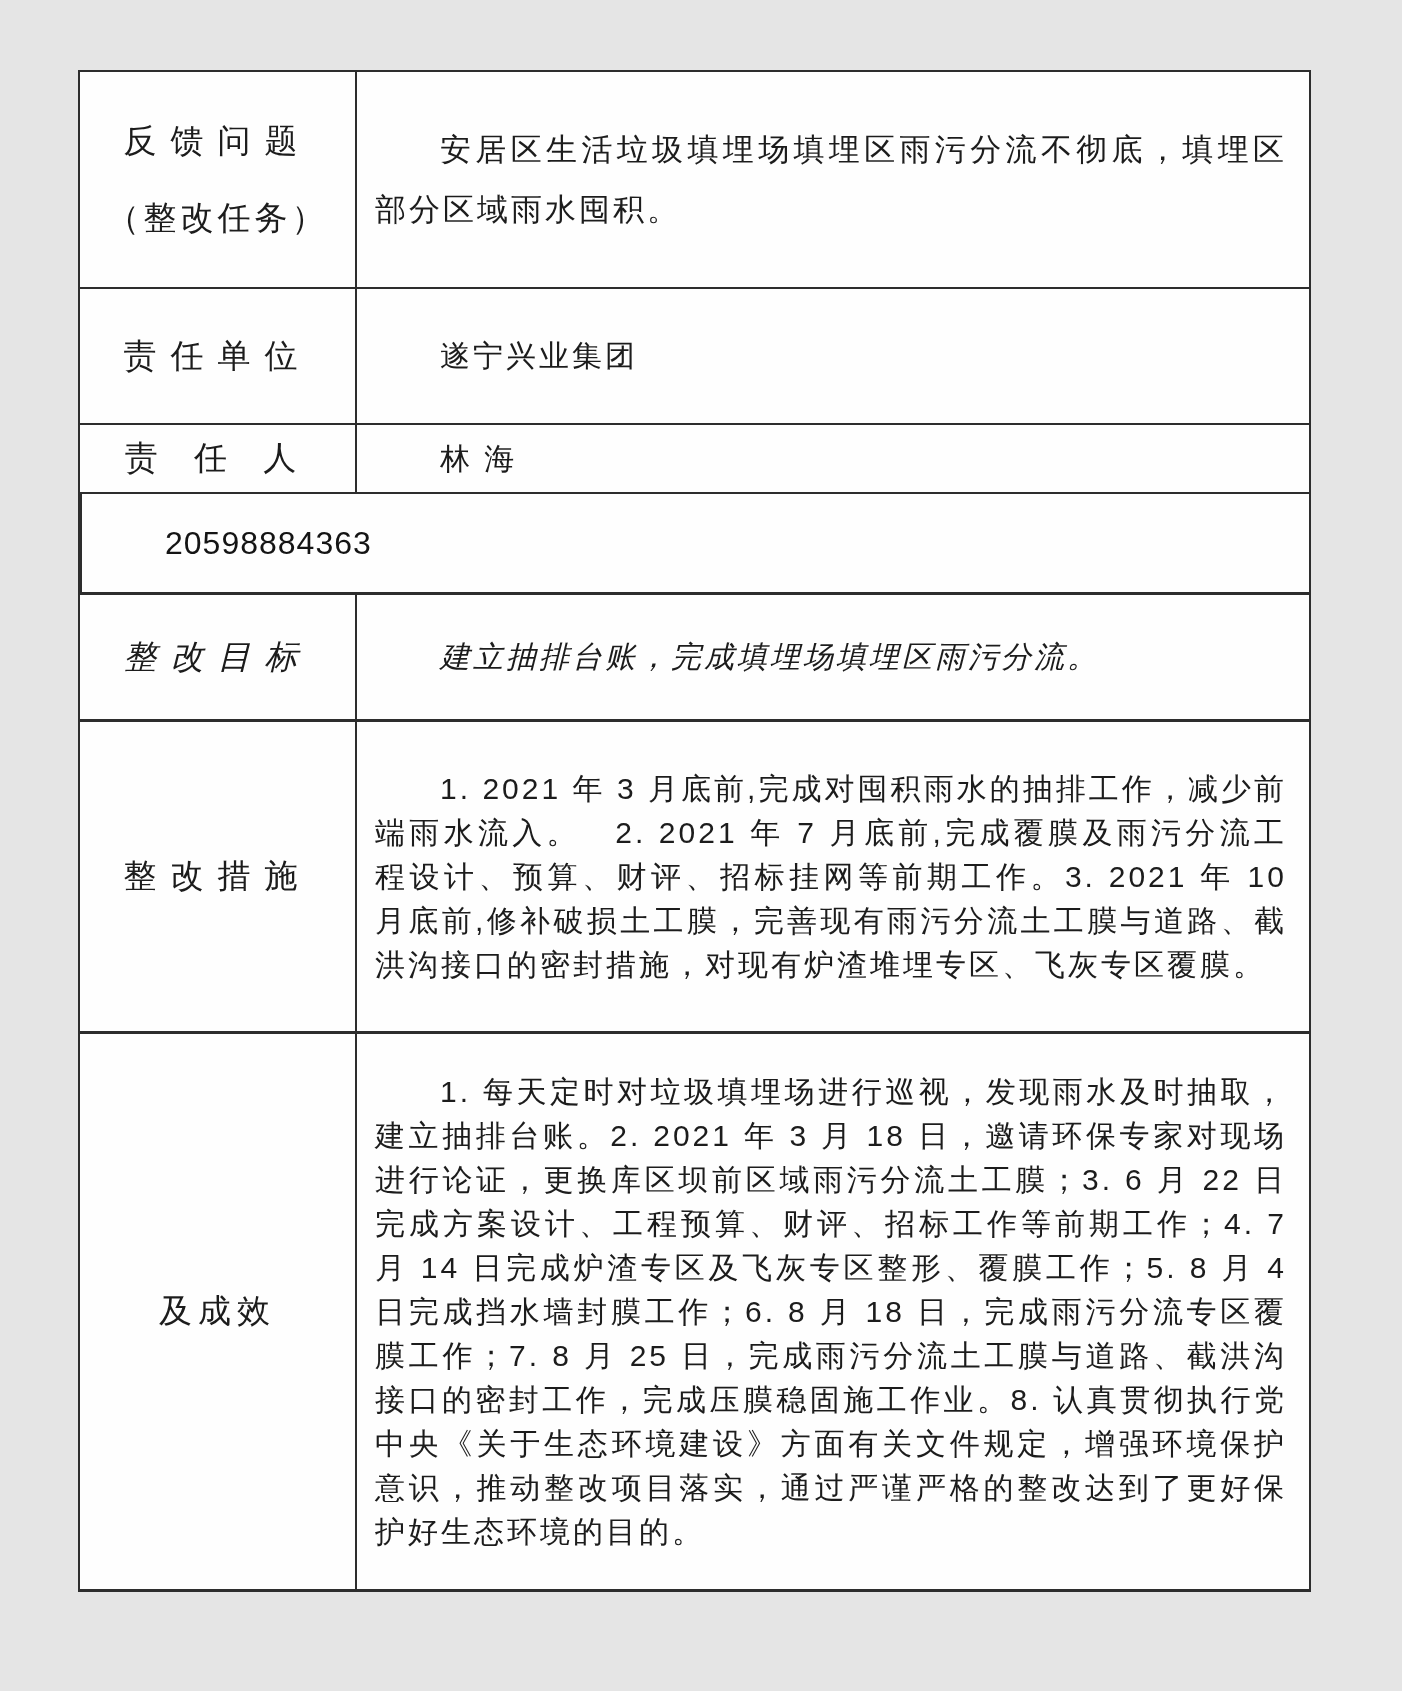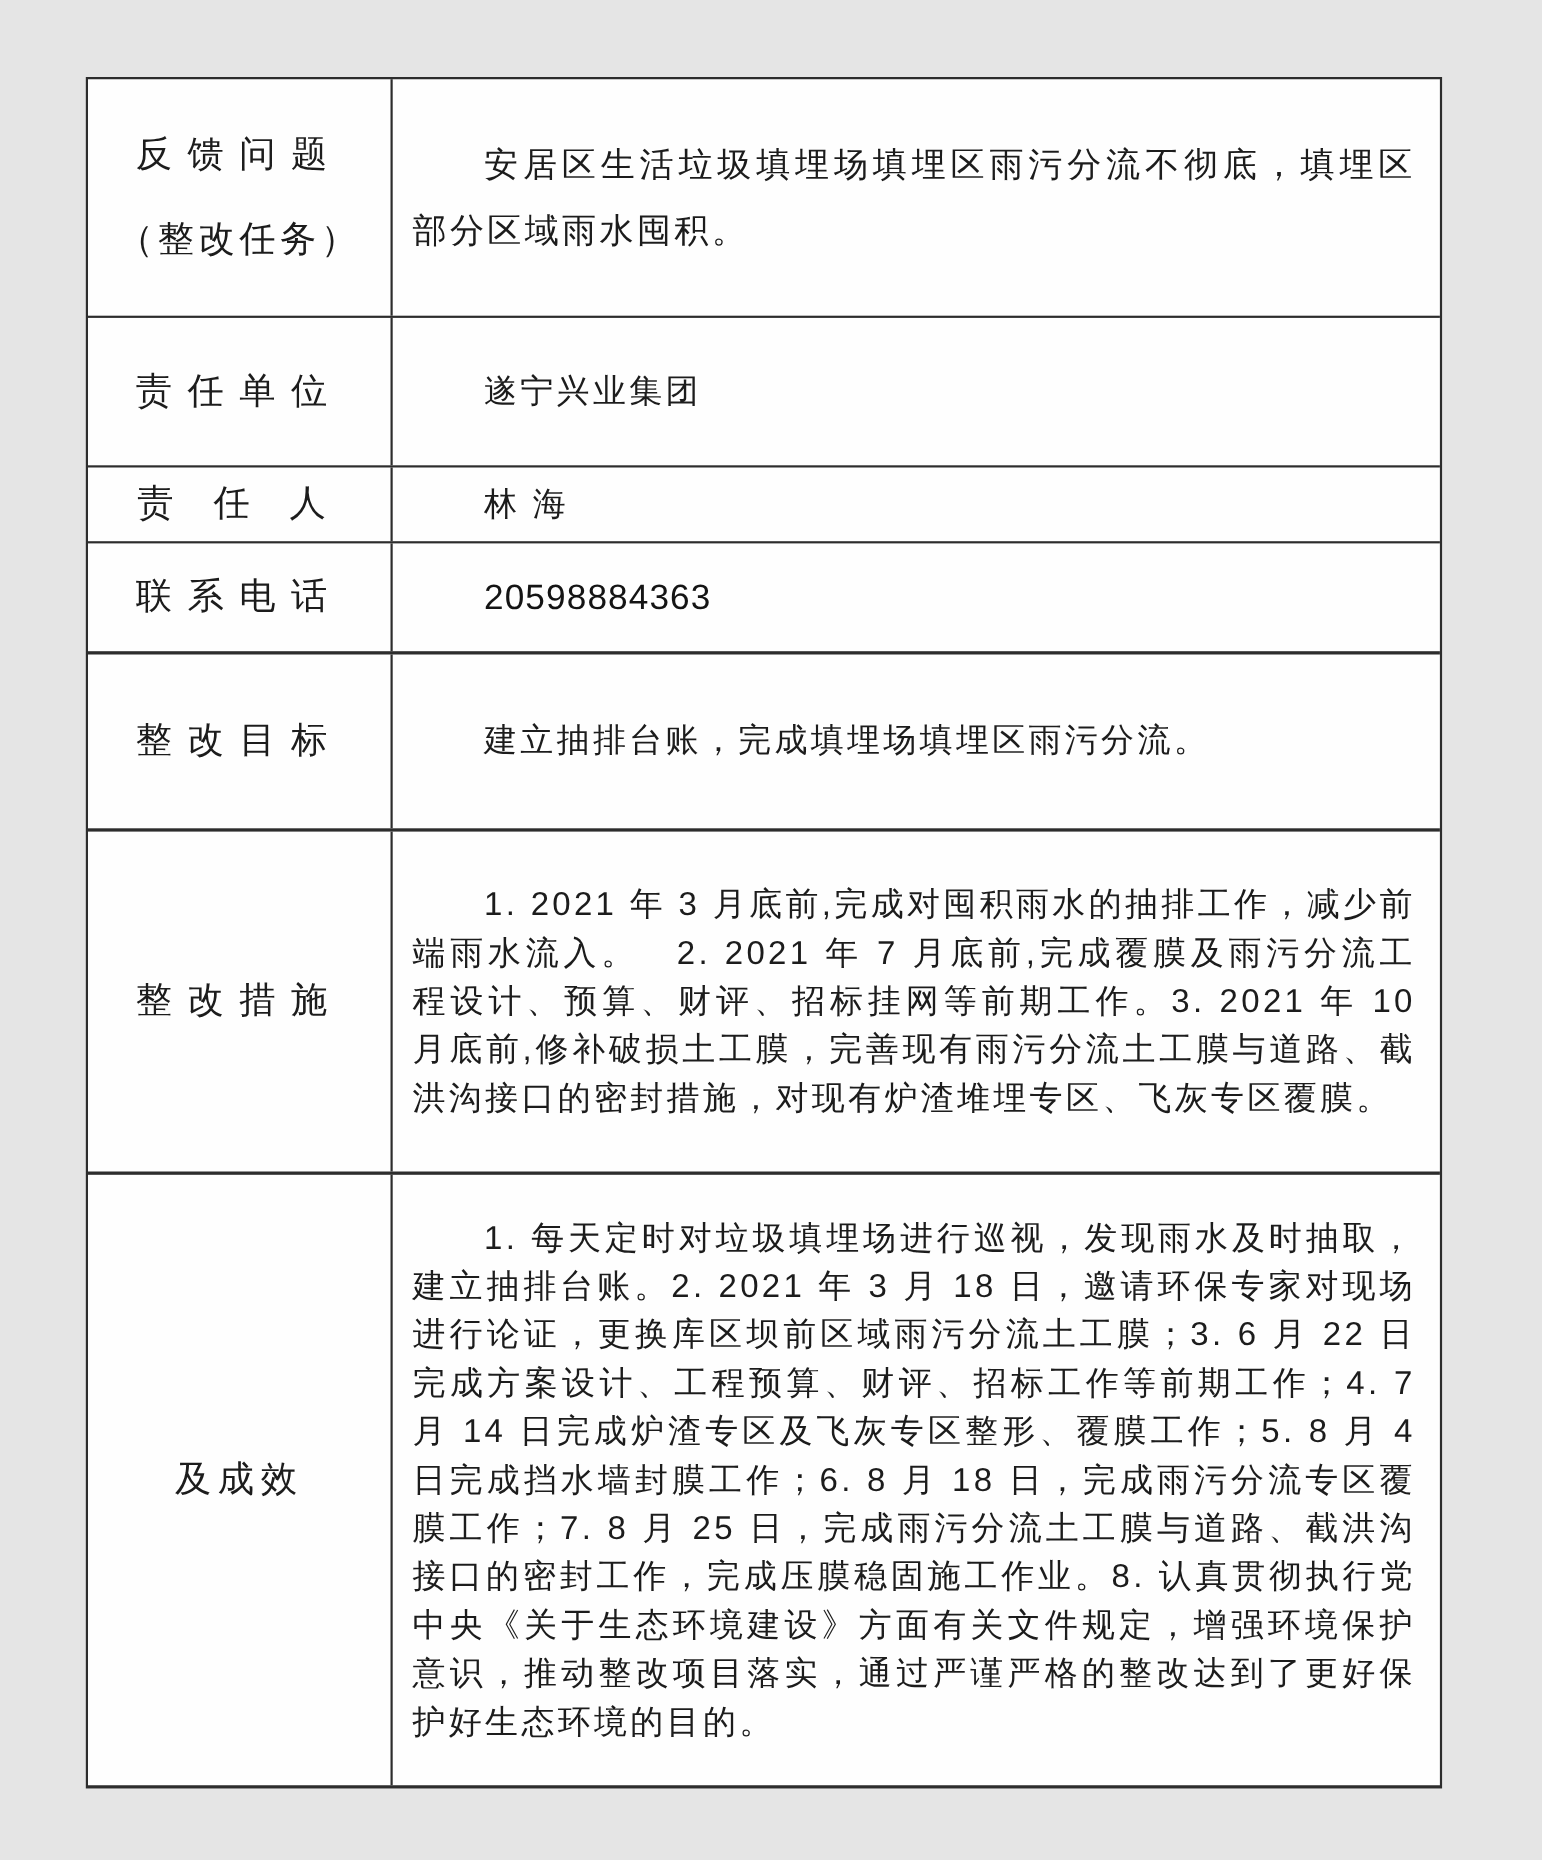--- a/index.html
+++ b/index.html
@@ -50,21 +50,21 @@
     flex-direction: column;
     justify-content: center;
     padding: 0 22px 0 18px;
     overflow: hidden;
   }
   
   .h-r1 { height: 215px; }
   .h-r2 { height: 136px; }
   .h-r3 { height: 69px;  }
   .h-r4 { height: 100px; }
-  .h-r5 { height: 161px; }
+  .h-r5 { height: 127px; font-style: italic; }
   .h-r6 { height: 312px; }
   .h-r7 { height: 558px; }
 
   .lbl {
     font-family: "Liberation Serif", "DejaVu Serif", serif;
     font-size: 33px;
     color: #1c1c1c;
     letter-spacing: 14px;
     line-height: 77px;
     white-space: nowrap;
@@ -122,23 +122,20 @@
     <div class="row h-r3">
       <div class="cell-label">
         <div class="lbl">责 任 人</div>
       </div>
       <div class="cell-content">
         <p class="para single">林 海</p>
       </div>
     </div>
 
     <div class="row h-r4">
-      <div class="cell-label">
-        <div class="lbl">联系电话</div>
-      </div>
       <div class="cell-content">
         <p class="phone">20598884363</p>
       </div>
     </div>
 
     <div class="row h-r5 thick">
       <div class="cell-label">
         <div class="lbl">整改目标</div>
       </div>
       <div class="cell-content">

